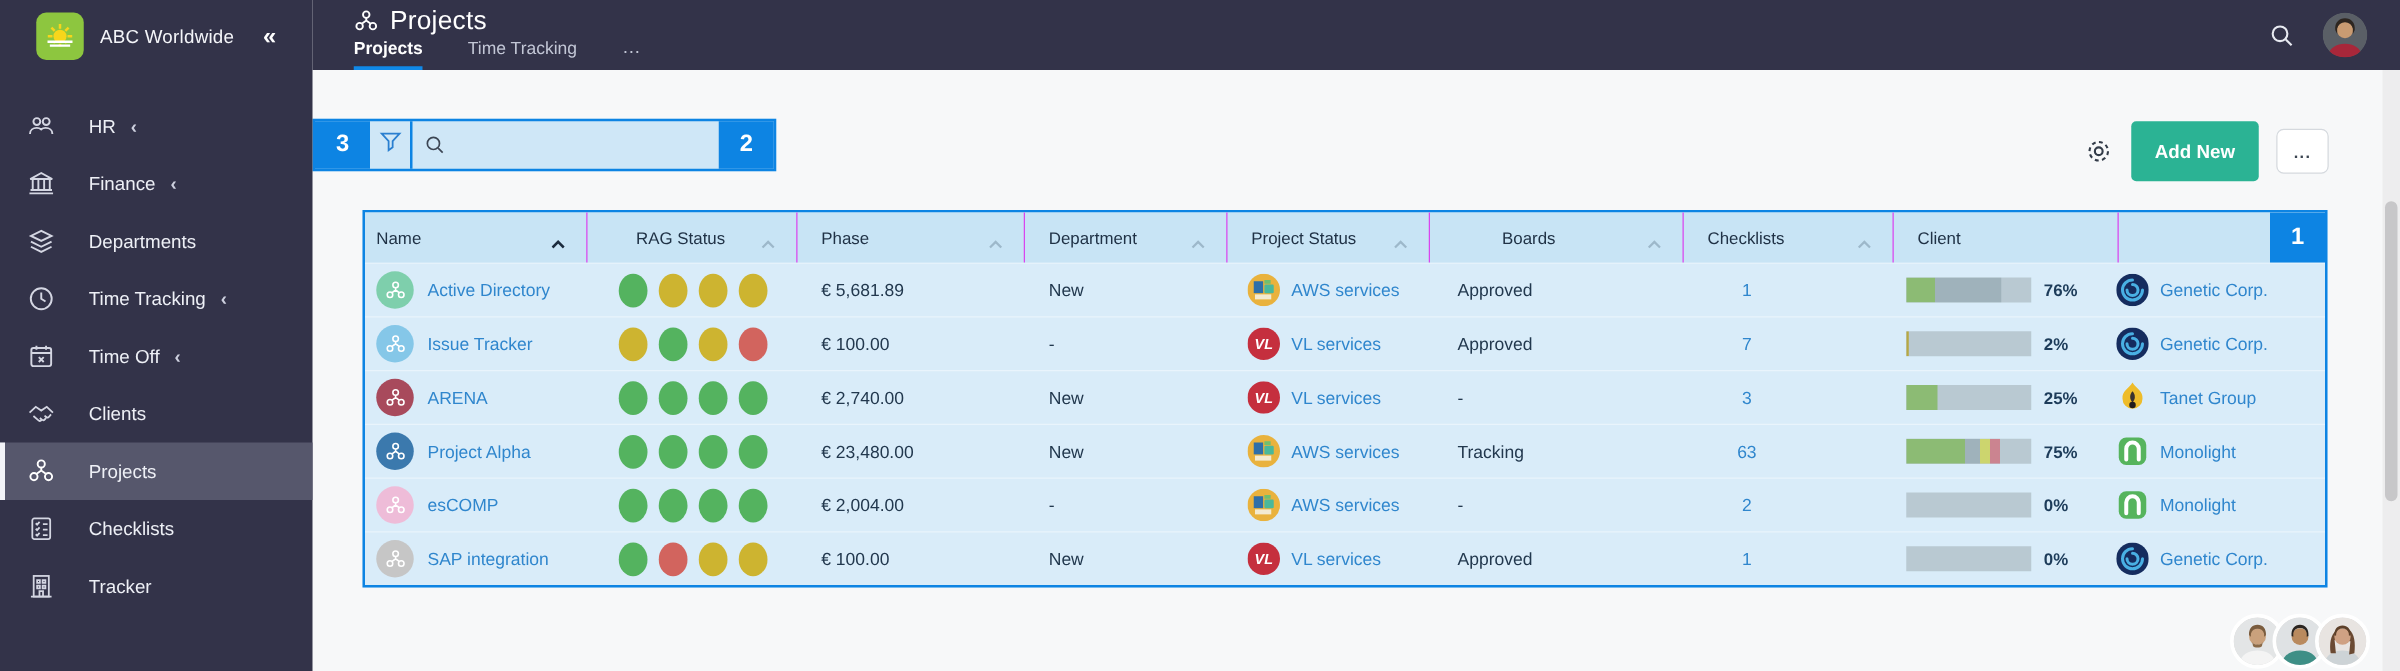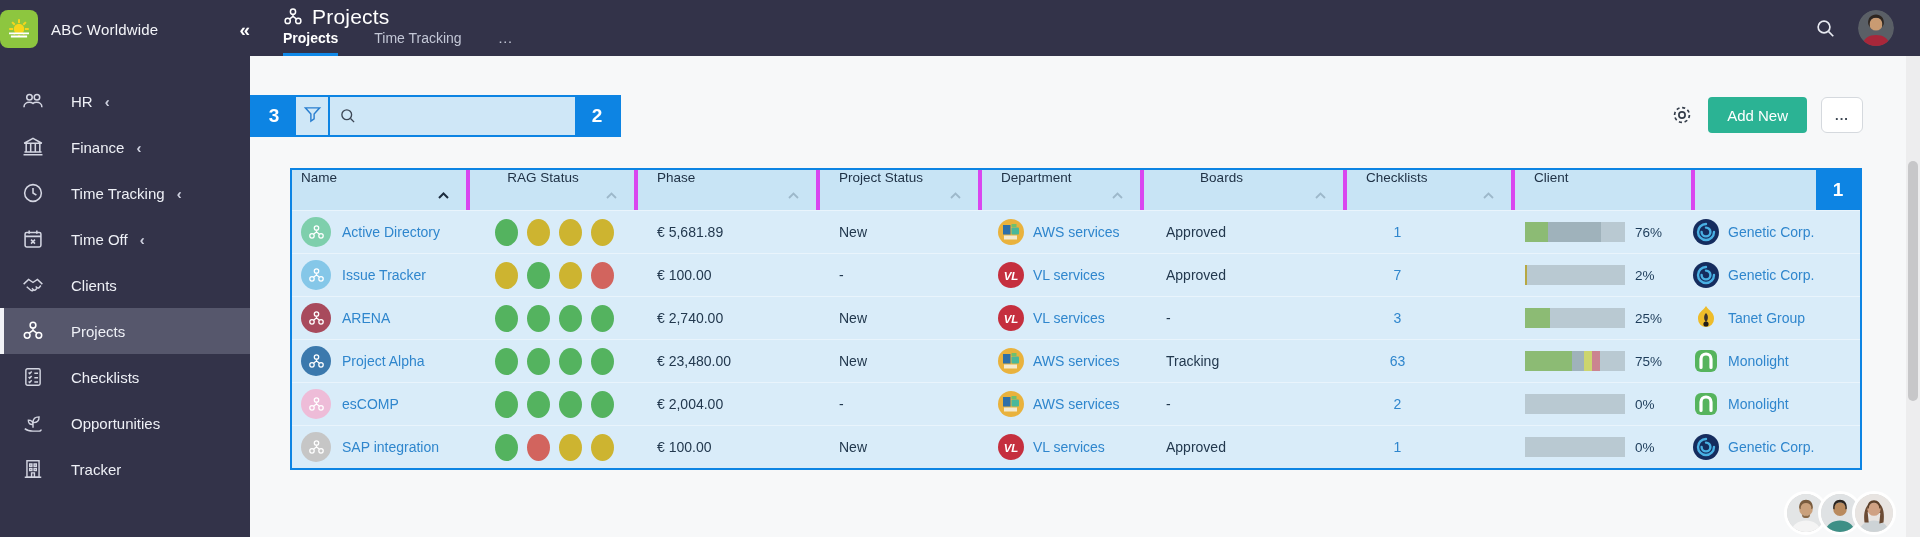--- a/index.html
+++ b/index.html
@@ -1,21 +1,21 @@
 <!DOCTYPE html>
 <html><head>
 <meta charset="utf-8">
 <style>
   html,body{margin:0;padding:0;background:#e9eaec;}
   .app{position:relative;width:1920px;height:537px;overflow:hidden;background:#f7f8f9;
        font-family:"Liberation Sans",sans-serif;color:#24374c;}
 
   
   .sidebar{position:absolute;left:0;top:0;width:250px;height:537px;background:#333349;z-index:3;}
-  .brand-row{display:flex;align-items:center;height:58px;padding:0 0;}
+  .brand-row{display:flex;align-items:center;height:58px;padding:0 29px;}
   .brand-logo{width:38px;height:38px;border-radius:8px;background:#8dc63f;flex:0 0 auto;
               display:flex;align-items:center;justify-content:center;}
   .brand-name{color:#f4f5f9;font-size:15px;margin-left:13px;letter-spacing:.2px;}
   .collapse{margin-left:auto;color:#ffffff;font-size:19px;font-weight:bold;cursor:pointer;line-height:1;}
   .nav{margin-top:20px;}
   .nav-item{position:relative;height:46px;display:flex;align-items:center;padding-left:22px;cursor:pointer;}
   .nav-item .nicon{width:22px;height:22px;flex:0 0 auto;color:#d4d6e2;}
   .nav-item .nlabel{color:#eef0f6;font-size:15px;margin-left:27px;}
   .nav-item .nchev{color:#cdd0de;font-size:15px;font-weight:bold;margin-left:12px;line-height:1;}
   .nav-item.active{background:#56576c;}
@@ -44,31 +44,31 @@
                border-right:2px solid #0d84e3;cursor:pointer;}
   .funnel-cell svg{width:19px;height:19px;color:#2a7fd0;}
   .search-cell{width:236px;display:flex;align-items:center;padding-left:9px;}
   .search-cell svg{width:18px;height:18px;color:#3c4654;flex:0 0 auto;}
   .search-cell input{border:none;background:transparent;outline:none;flex:1;margin-left:8px;
                      font-family:inherit;font-size:14px;color:#24374c;}
 
   
   .toolbar{position:absolute;top:97px;right:57px;display:flex;align-items:center;gap:14px;}
   .gear-btn{width:24px;height:24px;color:#333c49;cursor:pointer;}
-  .add-new{background:#2bb394;color:#fff;border:none;border-radius:4px;height:36px;padding:0 19px;
-           font-family:inherit;font-size:15px;cursor:pointer;}
+  .add-new{background:#2bb394;color:#fff;border:none;border-radius:4px;height:48px;padding:0 19px;
+           font-family:inherit;font-size:15px;cursor:pointer;font-weight:bold;}
   .more-btn{background:#fff;border:1px solid #d5d9de;border-radius:6px;height:36px;width:42px;
             font-family:inherit;font-weight:bold;color:#3a4450;font-size:13px;letter-spacing:1px;cursor:pointer;}
 
   
   .tablebox{position:absolute;left:290px;top:168px;width:1572px;box-sizing:border-box;
             border:2px solid #0d84e3;background:#d9ecf9;}
   .thead{position:relative;display:flex;height:40px;background:#c8e4f5;}
-  .th{position:relative;display:flex;align-items:flex-start;box-sizing:border-box;
-      border-right:4px solid #d946ef;padding-left:19px;font-size:13.5px;color:#203246;cursor:pointer;}
+  .th{position:relative;display:flex;align-items:center;box-sizing:border-box;
+      border-right:1px solid #d946ef;padding-left:19px;font-size:13.5px;color:#203246;cursor:pointer;}
   .th:last-child{border-right:none;}
   .th .hcaret{position:absolute;right:17px;top:17px;width:11px;height:7px;color:#9db8ca;}
   .th.sorted .hcaret{color:#1c2c3e;}
   .th.center{padding-left:0;justify-content:center;}
   .th.center .hlabel{margin-right:18px;}
   .badge1{position:absolute;right:0;top:0;width:44px;height:40px;}
 
   .trow{display:flex;height:42px;border-top:1px solid #e9f4fc;background:#d9ecf9;cursor:pointer;}
   .cell{display:flex;align-items:center;box-sizing:border-box;font-size:14px;color:#22384e;}
   .c1{width:178px;padding-left:9px;}
@@ -82,21 +82,21 @@
   .c9{width:180px;padding-left:13px;gap:9px;}
   .link{color:#2f86cd;text-decoration:none;cursor:pointer;}
   .pavatar{width:30px;height:30px;border-radius:50%;display:flex;align-items:center;justify-content:center;
            margin-right:11px;flex:0 0 auto;}
   .pavatar svg{width:17px;height:17px;color:#ffffff;}
   .rag-dot{width:23px;height:27px;border-radius:50%;display:inline-block;}
   .dept-icon,.client-logo{width:26px;height:26px;flex:0 0 auto;display:flex;}
   .dept-icon svg,.client-logo svg{width:26px;height:26px;}
   .pbar{width:100px;height:20px;background:#b9c9d2;display:flex;overflow:hidden;flex:0 0 auto;}
   .pbar span{height:100%;display:block;}
-  .pct{margin-left:10px;font-size:13.5px;font-weight:normal;color:#1d3c5a;}
+  .pct{margin-left:10px;font-size:13.5px;font-weight:bold;color:#1d3c5a;}
 
   
   .bottom-avatars{position:absolute;right:24px;bottom:2px;display:flex;z-index:2;}
   .bavatar{width:38px;height:38px;border-radius:50%;border:3px solid #fff;overflow:hidden;
            margin-left:-10px;cursor:pointer;background:#ddd;}
   .scrollbar{position:absolute;right:0;top:56px;bottom:0;width:14px;background:#ededee;z-index:1;}
   .scroll-thumb{position:absolute;left:2px;right:2px;top:105px;height:240px;background:#c7c7c9;border-radius:6px;}
 </style>
 </head>
 <body>
@@ -137,20 +137,28 @@
           <svg viewBox="0 0 20 20" fill="none" stroke="currentColor" stroke-width="1.4">
               <path d="M10 2.2 18 6.6H2zM3.8 6.6v7.6M7.9 6.6v7.6M12.1 6.6v7.6M16.2 6.6v7.6M2.2 14.6h15.6M1.4 17h17.2"></path>
             </svg>
         </span>
         <span class="nlabel">Finance</span>
         <span class="nchev">‹</span>
       </div>
       <div class="nav-item">
         <span class="nicon">
           <svg viewBox="0 0 20 20" fill="none" stroke="currentColor" stroke-width="1.4">
+              <path d="M10 2.4 2.5 6.1 10 9.8l7.5-3.7zM2.5 10.3 10 14l7.5-3.7M2.5 14 10 17.7 17.5 14"></path>
+            </svg>
+        </span>
+        <span class="nlabel">Departments</span>
+      </div>
+      <div class="nav-item">
+        <span class="nicon">
+          <svg viewBox="0 0 20 20" fill="none" stroke="currentColor" stroke-width="1.4">
               <circle cx="10" cy="10" r="7.6"></circle>
               <path d="M10 5.4V10l3.1 2"></path>
             </svg>
         </span>
         <span class="nlabel">Time Tracking</span>
         <span class="nchev">‹</span>
       </div>
       <div class="nav-item">
         <span class="nicon">
           <svg viewBox="0 0 20 20" fill="none" stroke="currentColor" stroke-width="1.4">
@@ -181,28 +189,20 @@
         <span class="nlabel">Projects</span>
       </div>
       <div class="nav-item">
         <span class="nicon">
           <svg viewBox="0 0 20 20" fill="none" stroke="currentColor" stroke-width="1.3">
               <rect x="3.5" y="2.5" width="13" height="15" rx="1.5"></rect>
               <path d="M6 6l1 1 1.8-2M6 10l1 1 1.8-2M6 14l1 1 1.8-2M11.2 6.6h3.4M11.2 10.6h3.4M11.2 14.6h3.4"></path>
             </svg>
         </span>
         <span class="nlabel">Checklists</span>
-      </div>
-      <div class="nav-item">
-        <span class="nicon">
-          <svg viewBox="0 0 20 20" fill="none" stroke="currentColor" stroke-width="1.3">
-              <path d="M10 14.3V9.6M10 9.6c0-3.3 2-5.2 5.5-5.2.2 3.5-1.8 5.5-5.5 5.2zM10 11.4c0-2.6-1.5-4-4.2-4-.2 2.8 1.4 4.3 4.2 4zM2.5 15.1c2.2 1.8 4.4 2.3 7.5 2.3h5.2c1.3 0 2.2-.7 2.2-1.6"></path>
-            </svg>
-        </span>
-        <span class="nlabel">Opportunities</span>
       </div>
       <div class="nav-item">
         <span class="nicon">
           <svg viewBox="0 0 20 20" fill="none" stroke="currentColor" stroke-width="1.3">
               <rect x="4.5" y="2.5" width="11" height="15"></rect>
               <path d="M2.5 17.5h15M7 5.5h2v2H7zM11 5.5h2v2h-2zM7 9.5h2v2H7zM11 9.5h2v2h-2zM8.7 13.5h2.6v4H8.7z"></path>
             </svg>
         </span>
         <span class="nlabel">Tracker</span>
       </div>
@@ -287,28 +287,28 @@
         <span class="hcaret"><svg viewBox="0 0 11 7" fill="none" stroke="currentColor" stroke-width="1.8">
               <path d="M1 6l4.5-4.5L10 6"></path>
             </svg></span>
       </div>
       <div class="th c3">
         <span class="hlabel">Phase</span>
         <span class="hcaret"><svg viewBox="0 0 11 7" fill="none" stroke="currentColor" stroke-width="1.8">
               <path d="M1 6l4.5-4.5L10 6"></path>
             </svg></span>
       </div>
-      <div class="th c6">
-        <span class="hlabel">Project Status</span>
+      <div class="th c5">
+        <span class="hlabel" style="padding-left:6px">Department</span>
         <span class="hcaret"><svg viewBox="0 0 11 7" fill="none" stroke="currentColor" stroke-width="1.8">
               <path d="M1 6l4.5-4.5L10 6"></path>
             </svg></span>
       </div>
-      <div class="th c5">
-        <span class="hlabel" style="padding-left:6px">Department</span>
+      <div class="th c6">
+        <span class="hlabel">Project Status</span>
         <span class="hcaret"><svg viewBox="0 0 11 7" fill="none" stroke="currentColor" stroke-width="1.8">
               <path d="M1 6l4.5-4.5L10 6"></path>
             </svg></span>
       </div>
       <div class="th c7 center">
         <span class="hlabel">Boards</span>
         <span class="hcaret"><svg viewBox="0 0 11 7" fill="none" stroke="currentColor" stroke-width="1.8">
               <path d="M1 6l4.5-4.5L10 6"></path>
             </svg></span>
       </div>

